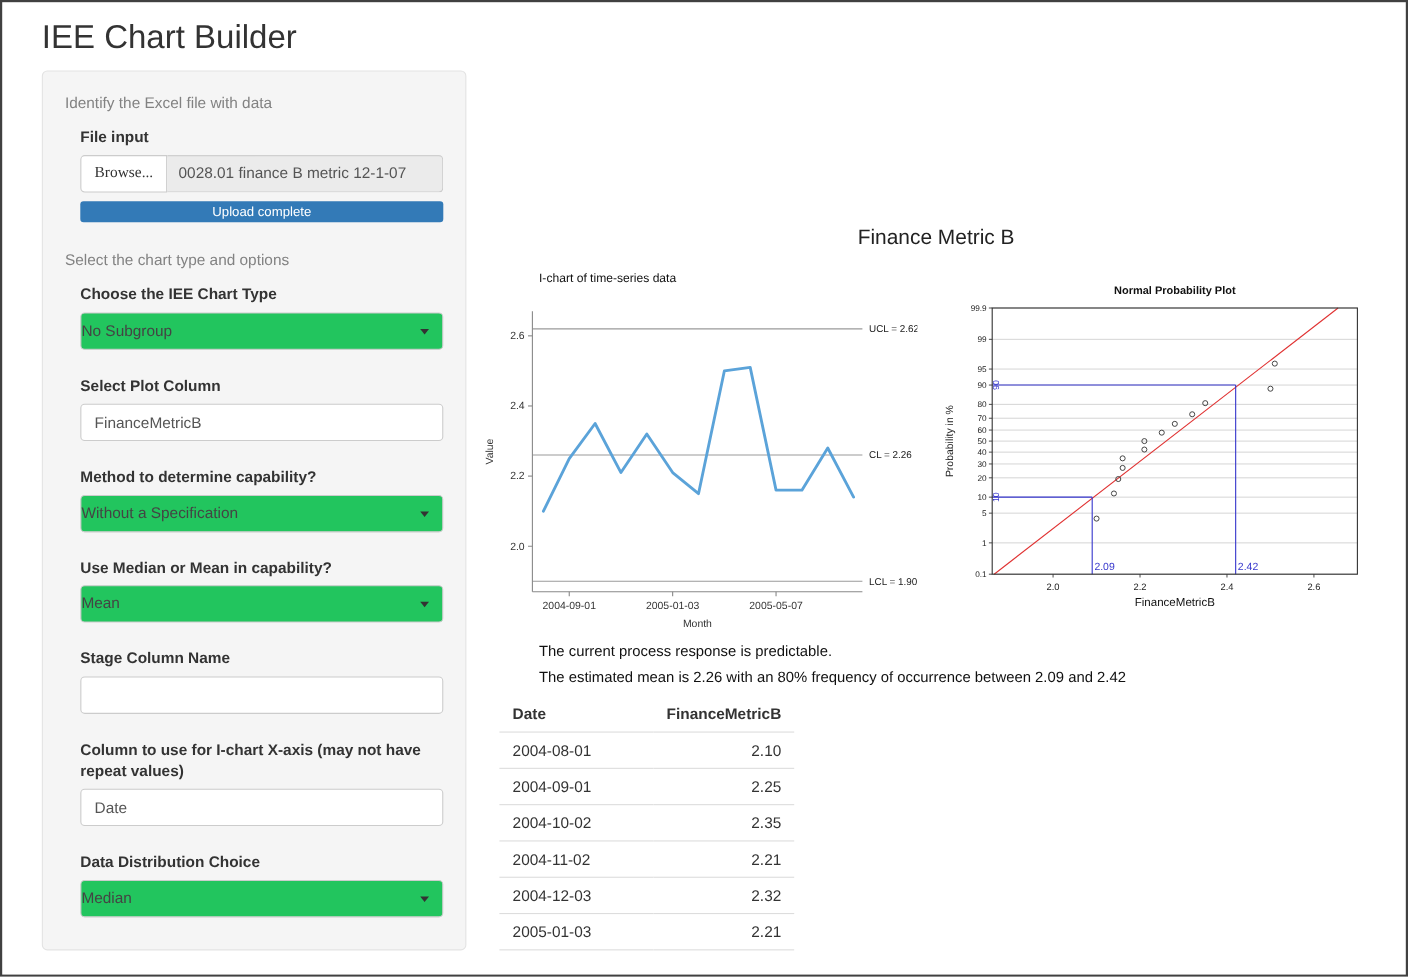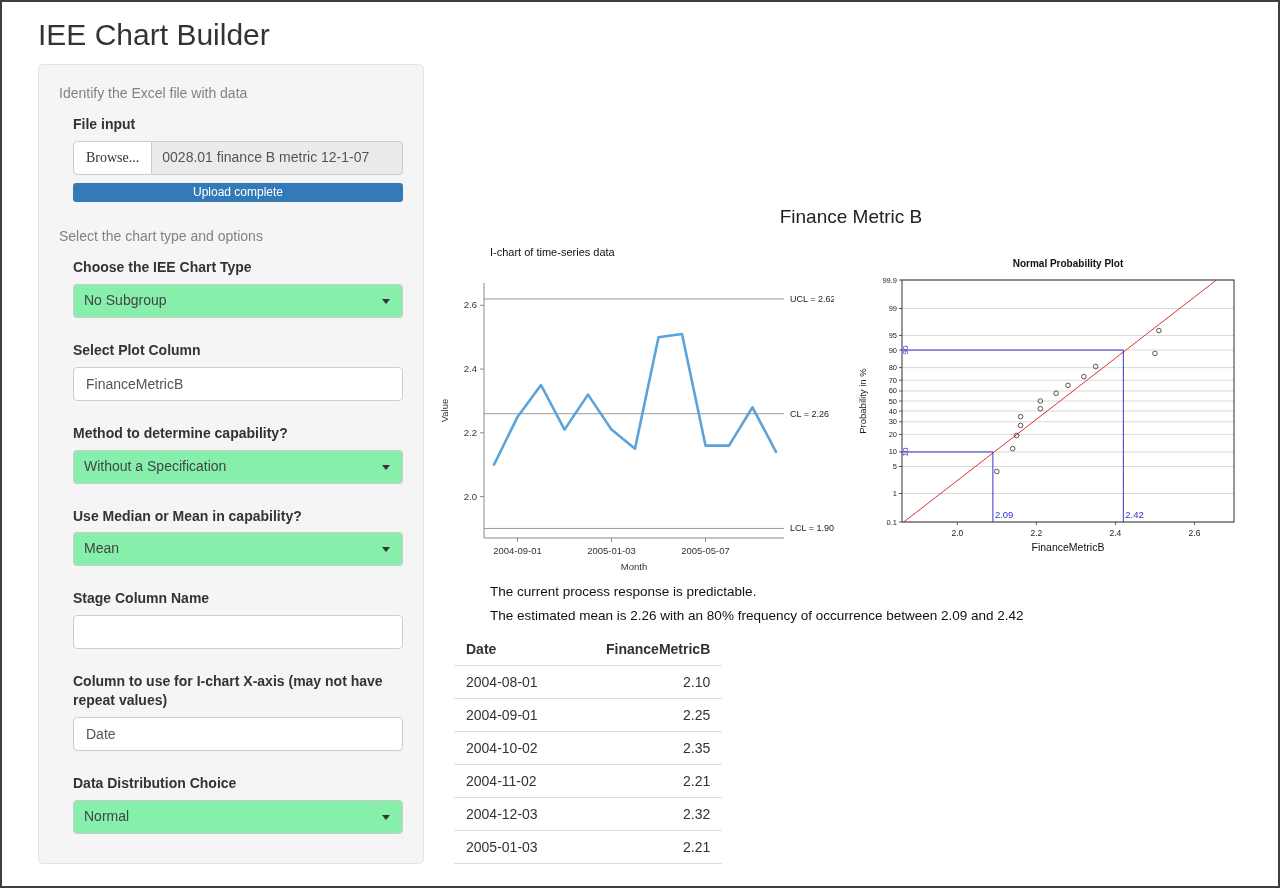--- a/index.html
+++ b/index.html
@@ -13,22 +13,22 @@
   .hint.second{margin-top:26px;}
   .field-label{display:block;font-weight:bold;font-size:14px;color:#333;margin-bottom:7px;line-height:1.35;}
   .form-group{margin-bottom:23px;margin-left:14px;}
   .file-row{display:flex;}
   .browse-btn{font-size:14px;color:#333;background:#fff;border:1px solid #ccc;border-right:1px solid #ccc;
               border-radius:4px 0 0 4px;padding:6px 12px;height:34px;cursor:pointer;font-family:Liberation Serif, serif;}
   .file-name{flex:1;height:34px;border:1px solid #ccc;border-left:none;border-radius:0 4px 4px 0;
              background:#ebebeb;color:#555;font-size:14px;padding:7px 10px;white-space:nowrap;overflow:hidden;}
   .progress{margin-top:8px;height:19px;background:#337ab7;border-radius:3px;color:#fff;font-size:12px;
             text-align:center;line-height:19px;}
-  .select{position:relative;height:34px;background:#86efac;border:1px solid #ccc;border-radius:4px;
-          font-size:14px;color:#444;padding:7px 10px;cursor:pointer;}
+  .select{position:relative;height:34px;background:#22c55e;border:1px solid #ccc;border-radius:4px;
+          font-size:14px;color:#444;padding:7px 0;cursor:pointer;}
   .caret{position:absolute;right:12px;top:14px;width:0;height:0;
          border-left:4.5px solid transparent;border-right:4.5px solid transparent;border-top:5px solid #333;}
   .text-input{width:100%;height:34px;border:1px solid #ccc;border-radius:4px;font-size:14px;color:#555;
               padding:6px 12px;font-family:inherit;background:#fff;}
   .main{flex:1;padding:0 10px;min-width:0;}
   .main-title{text-align:center;font-size:19px;font-weight:500;color:#222;margin:4px 0 0;}
   .charts{display:flex;align-items:flex-start;margin-top:0;}
   #ichart{width:400px;height:350px;flex-shrink:0;}
   #npp{width:400px;height:335px;margin-top:12px;margin-left:20px;flex-shrink:0;}
   .notes{margin:6px 0 10px 56px;font-size:13.5px;color:#111;}
@@ -98,21 +98,21 @@
       </div>
 
       <div class="form-group">
         <label class="field-label">Column to use for I-chart X-axis (may not have repeat values)</label>
         <input class="text-input" value="Date" style="">
       </div>
 
       <div class="form-group">
         <label class="field-label">Data Distribution Choice</label>
         <div class="select">
-          <span>Normal</span>
+          <span>Median</span>
           <span class="caret"></span>
         </div>
       </div>
     </aside>
 
     <main class="main">
       <h2 class="main-title">Finance Metric B</h2>
 
       <div class="charts">
         <svg id="ichart" viewBox="0 0 400 350">

